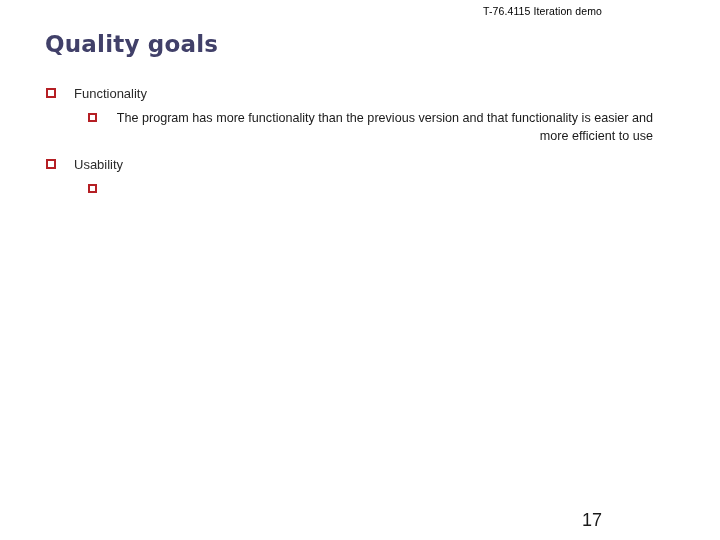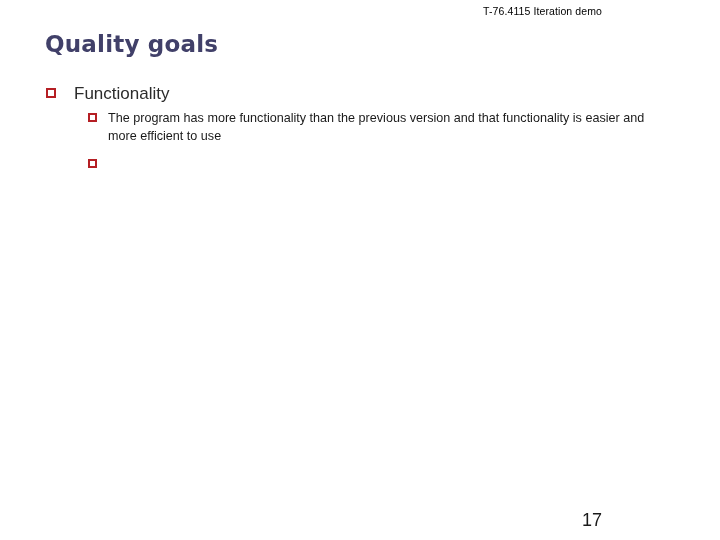--- a/index.html
+++ b/index.html
@@ -45,21 +45,21 @@
     left: 45px;
     top: 84px;
     width: 660px;
   }
   .group {
     margin-bottom: 0px;
   }
   .lvl1 {
     position: relative;
     padding-left: 29px;
-    font-size: 17px;
+    font-size: 13px;
     color: #2b2b2b;
     font-family: "Liberation Sans", sans-serif;
     line-height: 19px;
     margin-bottom: 2px;
   }
   .lvl1 .sq {
     position: absolute;
     left: 1px;
     top: 4px;
     width: 6px;
@@ -71,20 +71,21 @@
   .lvl2 {
     position: relative;
     margin-left: 43px;
     padding-left: 20px;
     font-size: 12.6px;
     color: #1a1a1a;
     font-family: "Liberation Sans", sans-serif;
     line-height: 18px;
     margin-top: 6px;
     margin-bottom: 10px;
+    text-align: right;
   }
   .lvl2 .sq {
     position: absolute;
     left: 0px;
     top: 4px;
     width: 5px;
     height: 5px;
     border: 2px solid #b51f24;
     background: #ffffff;
     box-sizing: content-box;
@@ -120,20 +121,24 @@
       </div>
       <div class="lvl2">
         <span class="sq"></span>
         <span>The program has more functionality than the previous version and that functionality is easier and more efficient to use</span>
       </div>
     </div>
 
 
 
     <div class="group g-usability">
+      <div class="lvl1">
+        <span class="sq"></span>
+        <span>Usability</span>
+      </div>
       <div class="lvl2">
         <span class="sq"></span>
       </div>
     </div>
 
   </div>
 
   <div class="page-number">17</div>
 
 </div>

